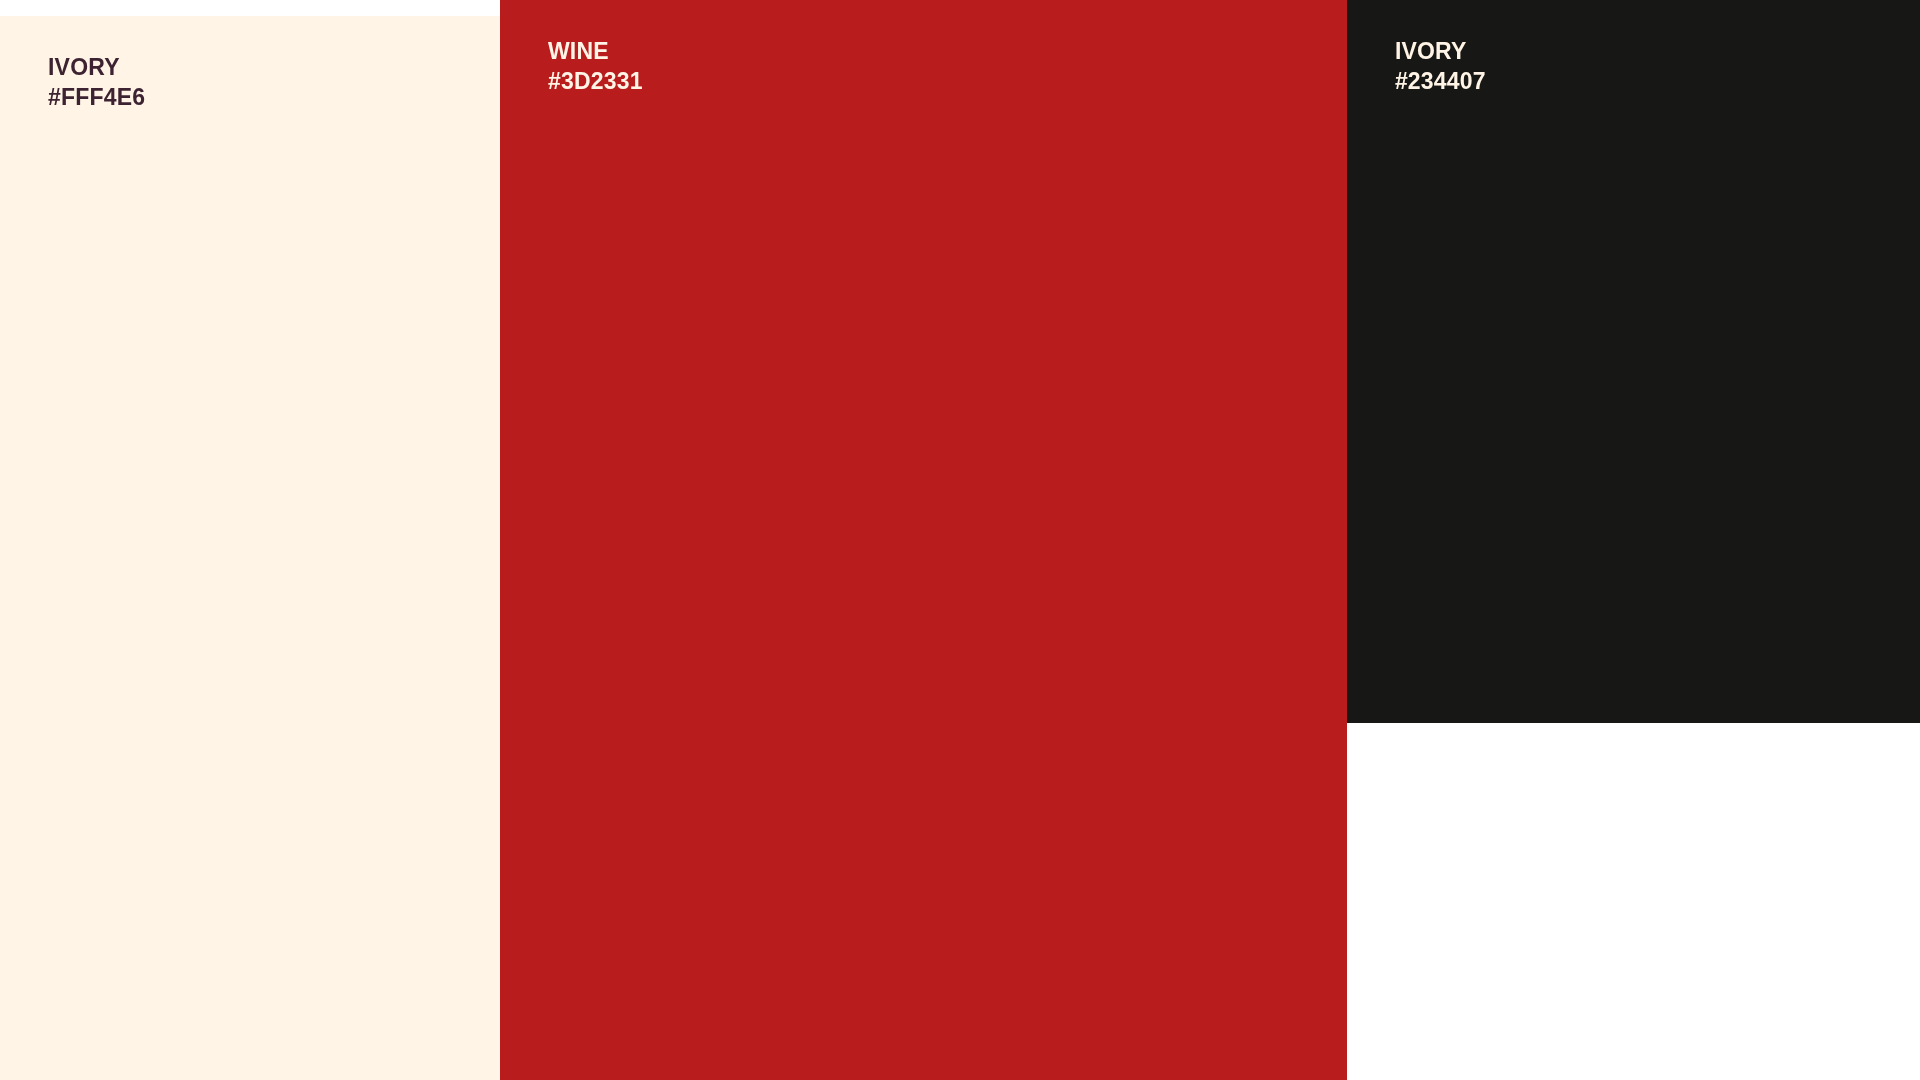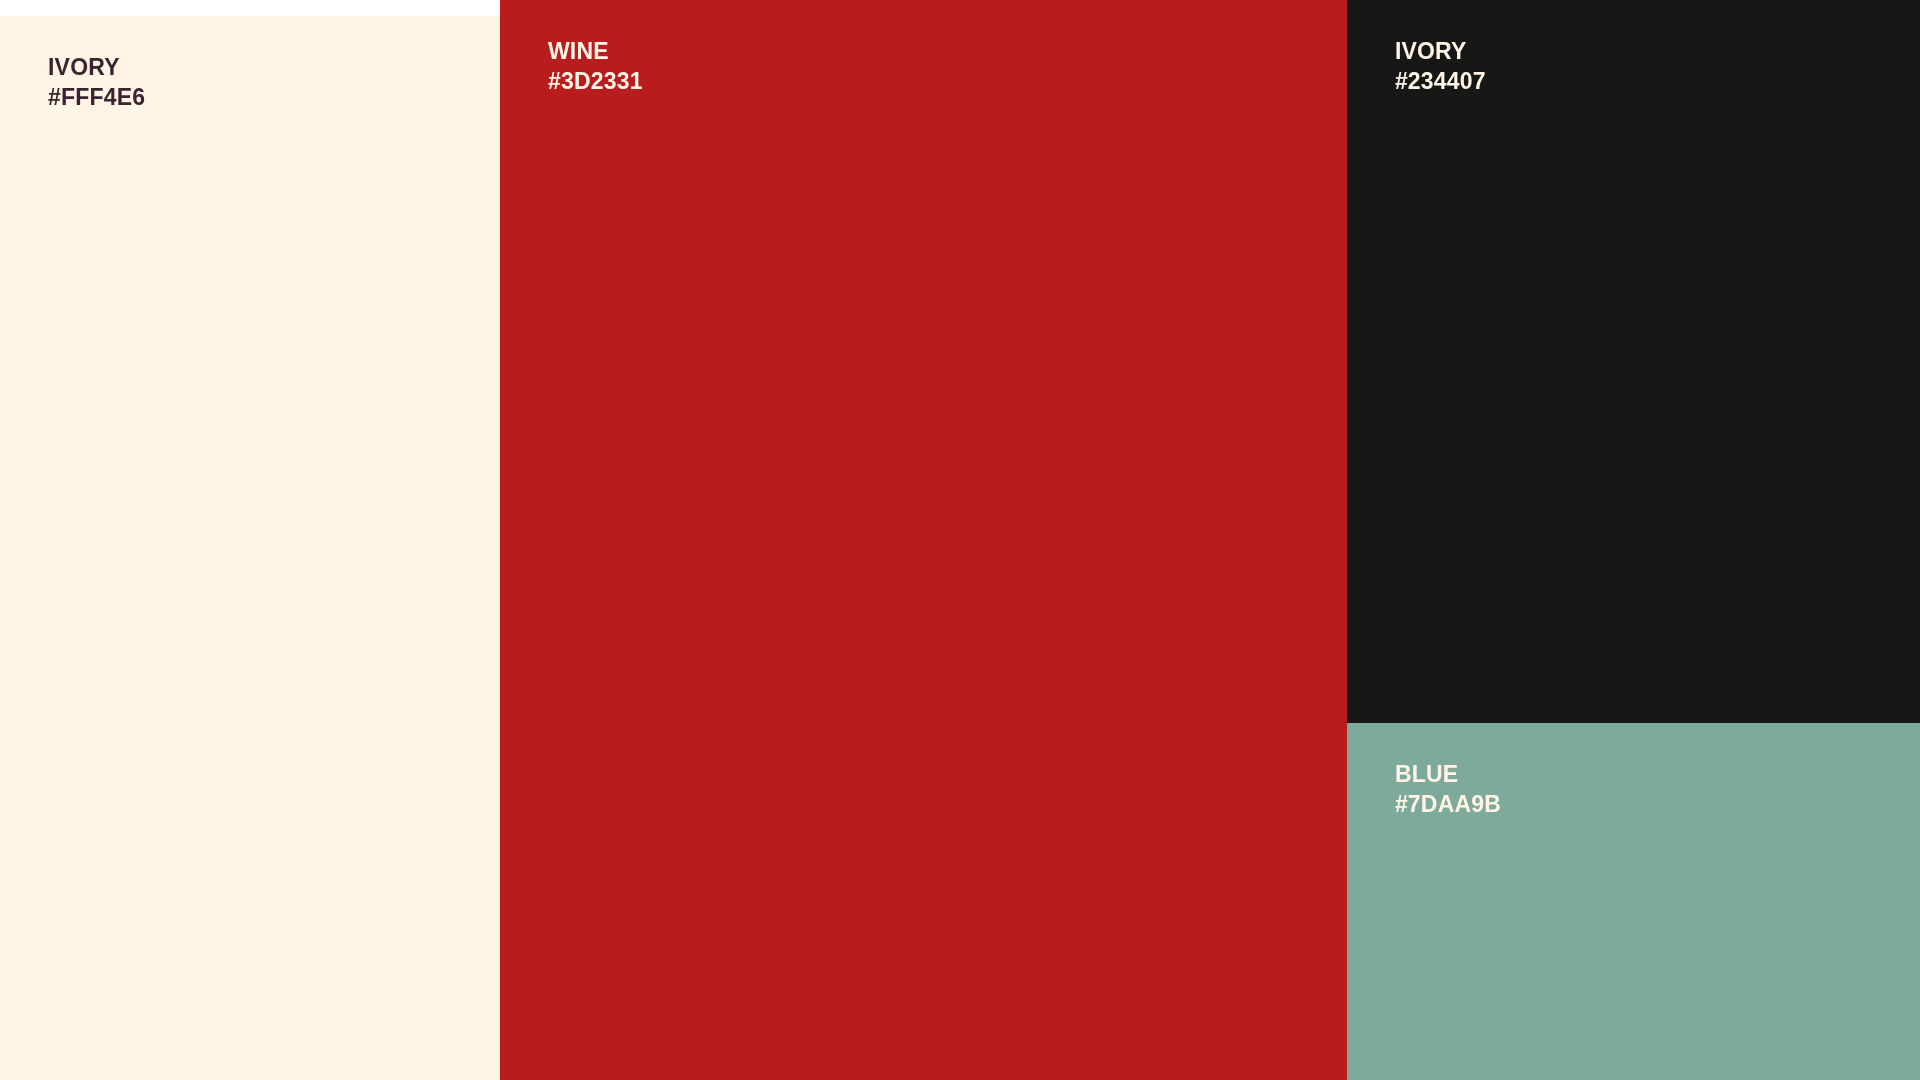--- a/index.html
+++ b/index.html
@@ -103,20 +103,14 @@
     </div>
   </div>
 
   <div class="swatch swatch-noir" style="background: rgb(23, 23, 21); color: rgb(255, 244, 230);">
     <div class="swatch-label">
       <span class="label-name">IVORY</span>
       <span class="label-hex">#234407</span>
     </div>
   </div>
 
-  <div class="swatch swatch-blue" style="background: rgb(125, 170, 155); color: rgb(255, 244, 230);">
-    <div class="swatch-label">
-      <span class="label-name">BLUE</span>
-      <span class="label-hex">#7DAA9B</span>
-    </div>
-  </div>
 
 </div>
 
 </body></html>

